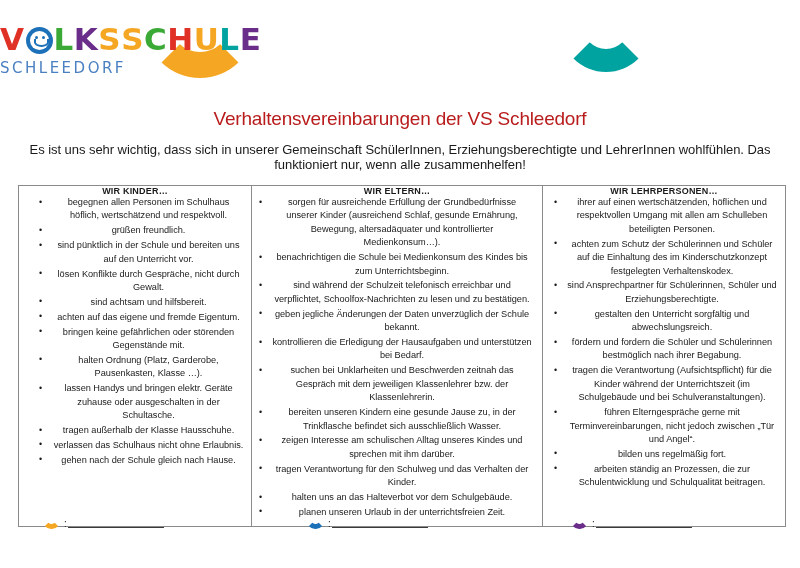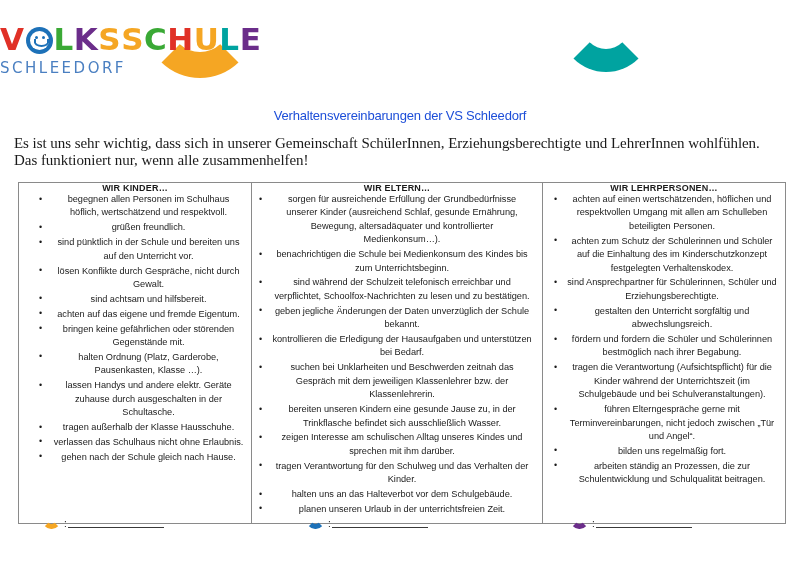--- a/index.html
+++ b/index.html
@@ -103,32 +103,32 @@
     font-family: "DejaVu Sans", sans-serif;
     font-size: 15px;
     letter-spacing: 2.5px;
     color: #4a7fc1;
     margin-top: 3px;
   }
 
   
   .doc-title {
     text-align: center;
-    font-size: 13px;
+    font-size: 19px;
     font-weight: normal;
-    color: #1d4ed8;
+    color: #b91c1c;
     margin: 8px 0 0 0;
     letter-spacing: -0.2px;
   }
   .intro {
-    font-size: 15px;
+    text-align: center;
+    font-size: 13px;
     color: #1a1a1a;
     margin: 12px 14px 0 14px;
     letter-spacing: -0.05px;
-    font-family: Liberation Serif, serif;
   }
 
   
   .agreement-table {
     margin: 13px 18px 0 18px;
     border: 1px solid #8a8a8a;
     border-collapse: collapse;
     width: 764px;
     table-layout: fixed;
     height: 342px;
@@ -248,21 +248,21 @@
       <td class="col-body col-kinder">
         <ul id="list-0">
             <li>begegnen allen Personen im Schulhaus höflich, wertschätzend und respektvoll.</li>
             <li>grüßen freundlich.</li>
             <li>sind pünktlich in der Schule und bereiten uns auf den Unterricht vor.</li>
             <li>lösen Konflikte durch Gespräche, nicht durch Gewalt.</li>
             <li>sind achtsam und hilfsbereit.</li>
             <li>achten auf das eigene und fremde Eigentum.</li>
             <li>bringen keine gefährlichen oder störenden Gegenstände mit.</li>
             <li>halten Ordnung (Platz, Garderobe, Pausenkasten, Klasse …).</li>
-            <li>lassen Handys und andere elektr. Geräte zuhause durch ausgeschalten in der Schultasche.</li>
+            <li>lassen Handys und bringen elektr. Geräte zuhause oder ausgeschalten in der Schultasche.</li>
             <li>tragen außerhalb der Klasse Hausschuhe.</li>
             <li>verlassen das Schulhaus nicht ohne Erlaubnis.</li>
             <li>gehen nach der Schule gleich nach Hause.</li>
           </ul>
       </td>
       <td class="col-body col-eltern">
         <ul id="list-1">
             <li>sorgen für ausreichende Erfüllung der Grundbedürfnisse unserer Kinder (ausreichend Schlaf, gesunde Ernährung, Bewegung, altersadäquater und kontrollierter Medienkonsum…).</li>
             <li>benachrichtigen die Schule bei Medienkonsum des Kindes bis zum Unterrichtsbeginn.</li>
             <li>sind während der Schulzeit telefonisch erreichbar und verpflichtet, Schoolfox-Nachrichten zu lesen und zu bestätigen.</li>
@@ -271,21 +271,21 @@
             <li>suchen bei Unklarheiten und Beschwerden zeitnah das Gespräch mit dem jeweiligen Klassenlehrer bzw. der Klassenlehrerin.</li>
             <li>bereiten unseren Kindern eine gesunde Jause zu, in der Trinkflasche befindet sich ausschließlich Wasser.</li>
             <li>zeigen Interesse am schulischen Alltag unseres Kindes und sprechen mit ihm darüber.</li>
             <li>tragen Verantwortung für den Schulweg und das Verhalten der Kinder.</li>
             <li>halten uns an das Halteverbot vor dem Schulgebäude.</li>
             <li>planen unseren Urlaub in der unterrichtsfreien Zeit.</li>
           </ul>
       </td>
       <td class="col-body col-lehr">
         <ul id="list-2">
-            <li>achten auf einen wertschätzenden, höflichen und respektvollen Umgang mit allen am Schulleben beteiligten Personen.</li>
+            <li>ihrer auf einen wertschätzenden, höflichen und respektvollen Umgang mit allen am Schulleben beteiligten Personen.</li>
             <li>achten zum Schutz der Schülerinnen und Schüler auf die Einhaltung des im Kinderschutzkonzept festgelegten Verhaltenskodex.</li>
             <li>sind Ansprechpartner für Schülerinnen, Schüler und Erziehungsberechtigte.</li>
             <li>gestalten den Unterricht sorgfältig und abwechslungsreich.</li>
             <li>fördern und fordern die Schüler und Schülerinnen bestmöglich nach ihrer Begabung.</li>
             <li>tragen die Verantwortung (Aufsichtspflicht) für die Kinder während der Unterrichtszeit (im Schulgebäude und bei Schulveranstaltungen).</li>
             <li>führen Elterngespräche gerne mit Terminvereinbarungen, nicht jedoch zwischen „Tür und Angel“.</li>
             <li>bilden uns regelmäßig fort.</li>
             <li>arbeiten ständig an Prozessen, die zur Schulentwicklung und Schulqualität beitragen.</li>
           </ul>
       </td>

